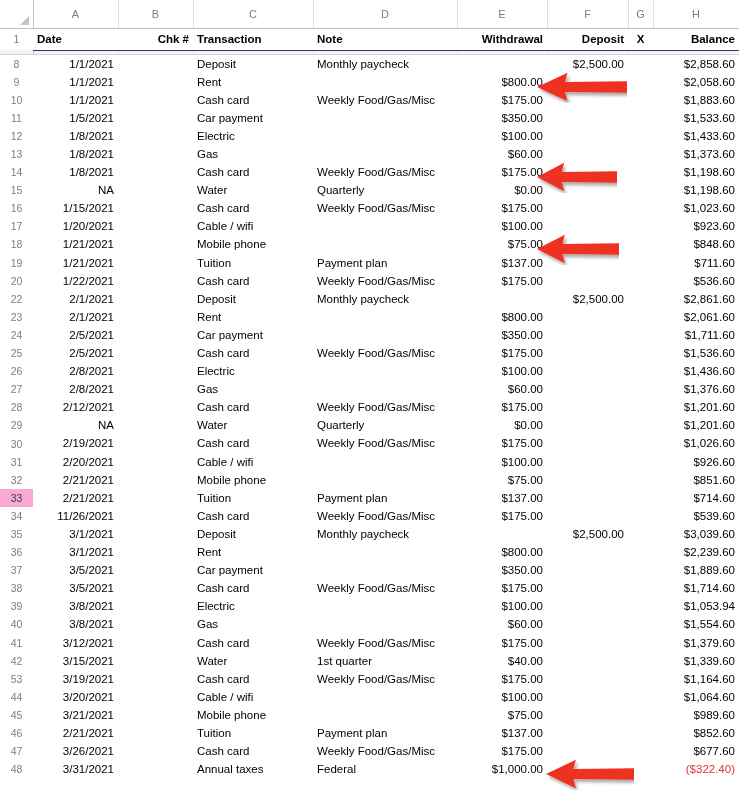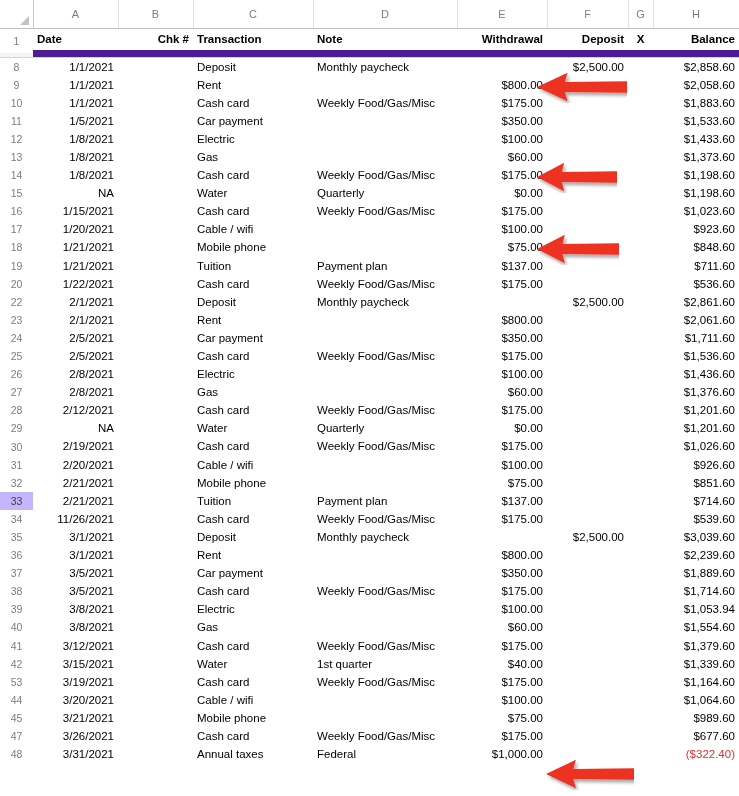--- a/index.html
+++ b/index.html
@@ -60,42 +60,42 @@
   
   td.rowhead {
     background: #ffffff;
     color: #7d7d7d;
     font-size: 10.5px;
     text-align: center;
     vertical-align: middle;
     border-right: 1px solid #c8c8c8;
     border-bottom: 1px solid #e8e8e8;
   }
-  td.rowhead.sel { background: #c4b5fd; color: #3c4043; }
+  td.rowhead.sel { background: #f9a8d4; color: #3c4043; }
 
   
   td.cell {
     border-right: 1px solid #dadada;
     border-bottom: 1px solid #dadada;
     vertical-align: middle;
     height: 18.1px;
     line-height: 18.1px;
     font-size: 11.5px;
   }
   td.cell.pad-l { padding-left: 4px; text-align: left; }
   td.cell.pad-r { padding-right: 4px; text-align: right; }
   td.cell.ctr   { text-align: center; }
   td.neg        { color: #e03131; }
 
   
   tr.sheet-header td.cell {
     font-weight: bold;
     height: 21px;
     line-height: 21px;
-    border-bottom: 7px solid #4c1d95;
+    border-bottom: 1px solid #4c1d95;
   }
   tr.sheet-header + tr td.cell,
   tr.sheet-header + tr td.rowhead { border-top: none; }
 
   
   tr.freeze-band td {
     height: 4px;
     padding: 0;
     background: #f4f4f4;
     border-right: 1px solid #e4e4e4;
@@ -569,20 +569,31 @@
         <tr class="data-row">
           <td class="rowhead">45</td>
           <td class="cell pad-r">3/21/2021</td>
           <td class="cell pad-r"></td>
           <td class="cell pad-l">Mobile phone</td>
           <td class="cell pad-l"></td>
           <td class="cell pad-r">$75.00</td>
           <td class="cell pad-r"></td>
           <td class="cell ctr"></td>
           <td class="cell pad-r">$989.60</td>
+        </tr>
+        <tr class="data-row">
+          <td class="rowhead">46</td>
+          <td class="cell pad-r">2/21/2021</td>
+          <td class="cell pad-r"></td>
+          <td class="cell pad-l">Tuition</td>
+          <td class="cell pad-l">Payment plan</td>
+          <td class="cell pad-r">$137.00</td>
+          <td class="cell pad-r"></td>
+          <td class="cell ctr"></td>
+          <td class="cell pad-r">$852.60</td>
         </tr>
         <tr class="data-row">
           <td class="rowhead">47</td>
           <td class="cell pad-r">3/26/2021</td>
           <td class="cell pad-r"></td>
           <td class="cell pad-l">Cash card</td>
           <td class="cell pad-l">Weekly Food/Gas/Misc</td>
           <td class="cell pad-r">$175.00</td>
           <td class="cell pad-r"></td>
           <td class="cell ctr"></td>

